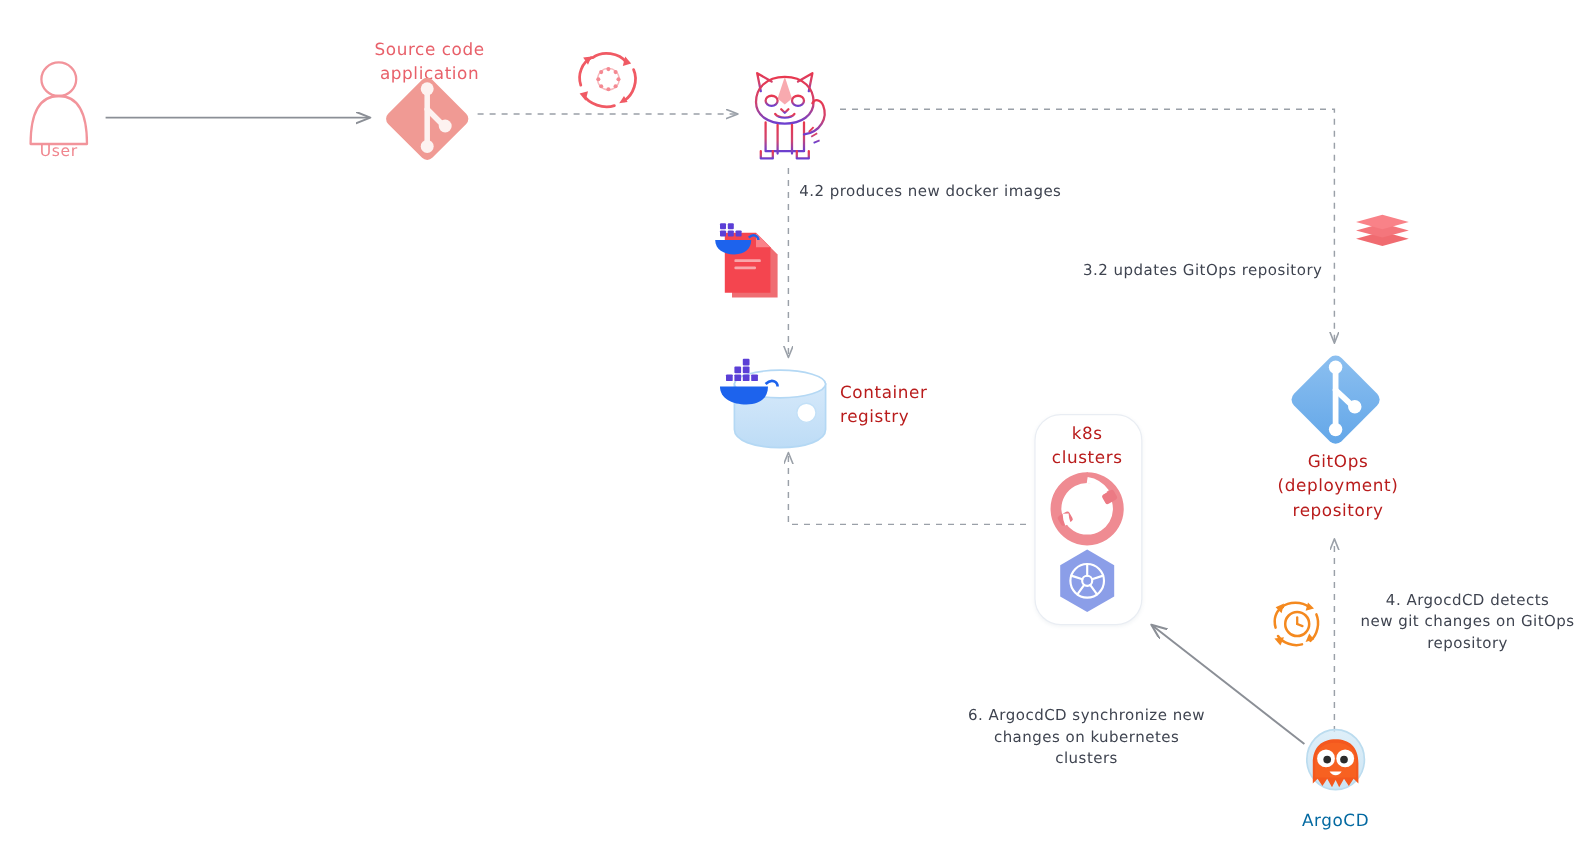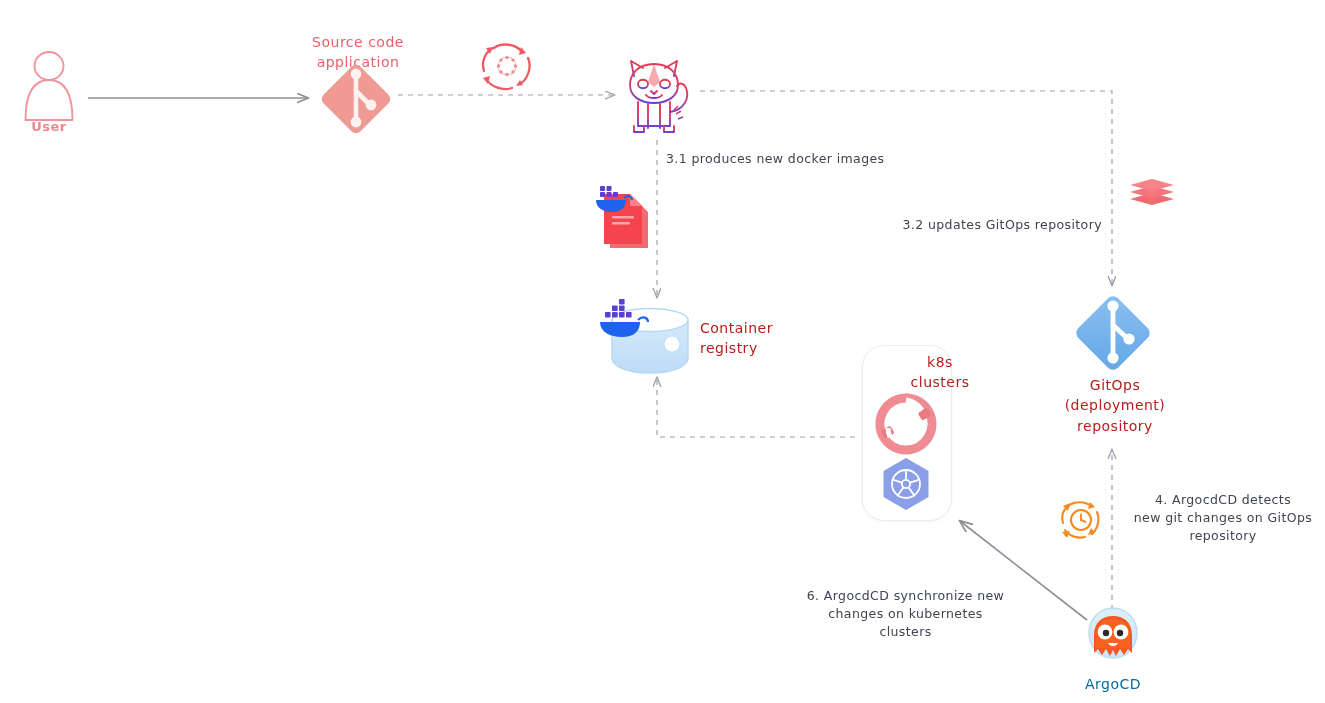--- a/index.html
+++ b/index.html
@@ -42,21 +42,20 @@
     color: #b91c1c;
     letter-spacing: 0.5px;
   }
   .label.node-orange {
     color: #0369a1;
     letter-spacing: 0.5px;
   }
   .label.node-pink {
     color: #f0868e;
     letter-spacing: 0.5px;
-    font-weight: bold;
   }
   svg.edges {
     position: absolute;
     left: 0;
     top: 0;
     width: 1325px;
     height: 703px;
     pointer-events: none;
   }
   .k8s-box {
@@ -125,21 +124,21 @@
     </g>
 
     <g>
       <line x1="1087" y1="620" x2="960" y2="521" stroke="#8b8f96" stroke-width="1.6" marker-end="url(#arrowSolid)"></line>
     </g>
   </svg>
 
 
 
 
-  <div class="label edge" style="left:666px; top:150px; width:230px; text-align:left;">3.1 produces new docker images</div>
+  <div class="label edge" style="left:666px; top:150px; width:230px; text-align:left;">4.2 produces new docker images</div>
 
   <div class="label edge" style="left:862px; top:216px; width:240px; text-align:right;">3.2 updates GitOps repository</div>
 
   <div class="label edge" style="left:1128px; top:491px; width:190px;">4. ArgocdCD detects
 new git changes on GitOps
 repository</div>
 
   <div class="label edge" style="left:798px; top:587px; width:215px;">6. ArgocdCD synchronize new
 changes on kubernetes
 clusters</div>
@@ -287,21 +286,21 @@
       <circle cx="45" cy="18" r="5.6" fill="#ffffff"></circle>
       <circle cx="45" cy="70" r="5.6" fill="#ffffff"></circle>
       <circle cx="61" cy="51" r="5.6" fill="#ffffff"></circle>
     </svg>
   </div>
   <div class="label node-blue" style="left:1040px; top:375px; width:150px; font-size:14px;">GitOps
 (deployment)
 repository</div>
 
   <div class="k8s-box" style="left:862px; top:345px; width:88px; height:174px;"></div>
-  <div class="label node-blue" style="left:896px; top:352px; width:88px; font-size:14px;">k8s
+  <div class="label node-blue" style="left:862px; top:352px; width:88px; font-size:14px;">k8s
 clusters</div>
   <div class="node" style="left:872px; top:392px;">
     <svg width="68" height="118" viewBox="0 0 68 118">
       <g>
         <path d="M34 6 A26 26 0 1 1 33.9 6" fill="none" stroke="#ef8b92" stroke-width="9" stroke-linecap="round"></path>
         <path d="M34 6 A26 26 0 0 0 17 53" fill="none" stroke="#ffffff" stroke-width="11" stroke-linecap="butt" opacity="0"></path>
         <rect x="10" y="36" width="11" height="9" rx="2" fill="#ec7a84" transform="rotate(-30 15 40)"></rect>
         <rect x="47" y="18" width="11" height="9" rx="2" fill="#ec7a84" transform="rotate(-30 52 22)"></rect>
         <path d="M34 8 A24 24 0 0 1 50 18" fill="none" stroke="#ffffff" stroke-width="5"></path>
         <path d="M18 45 A24 24 0 0 1 16 36" fill="none" stroke="#ffffff" stroke-width="5"></path>

